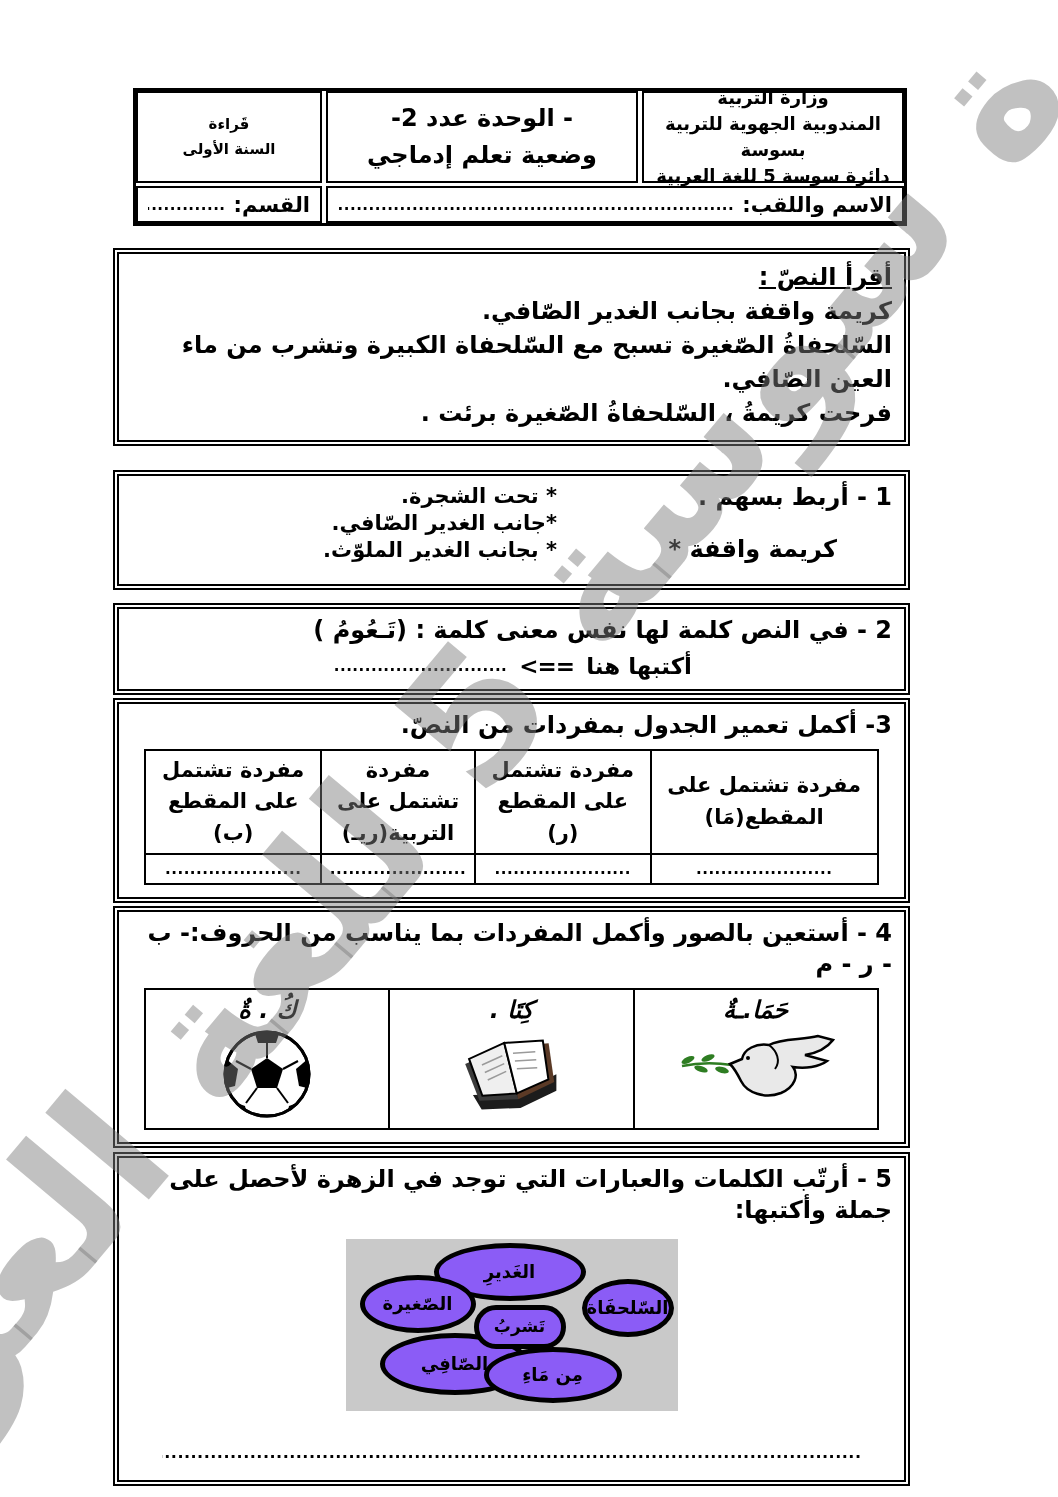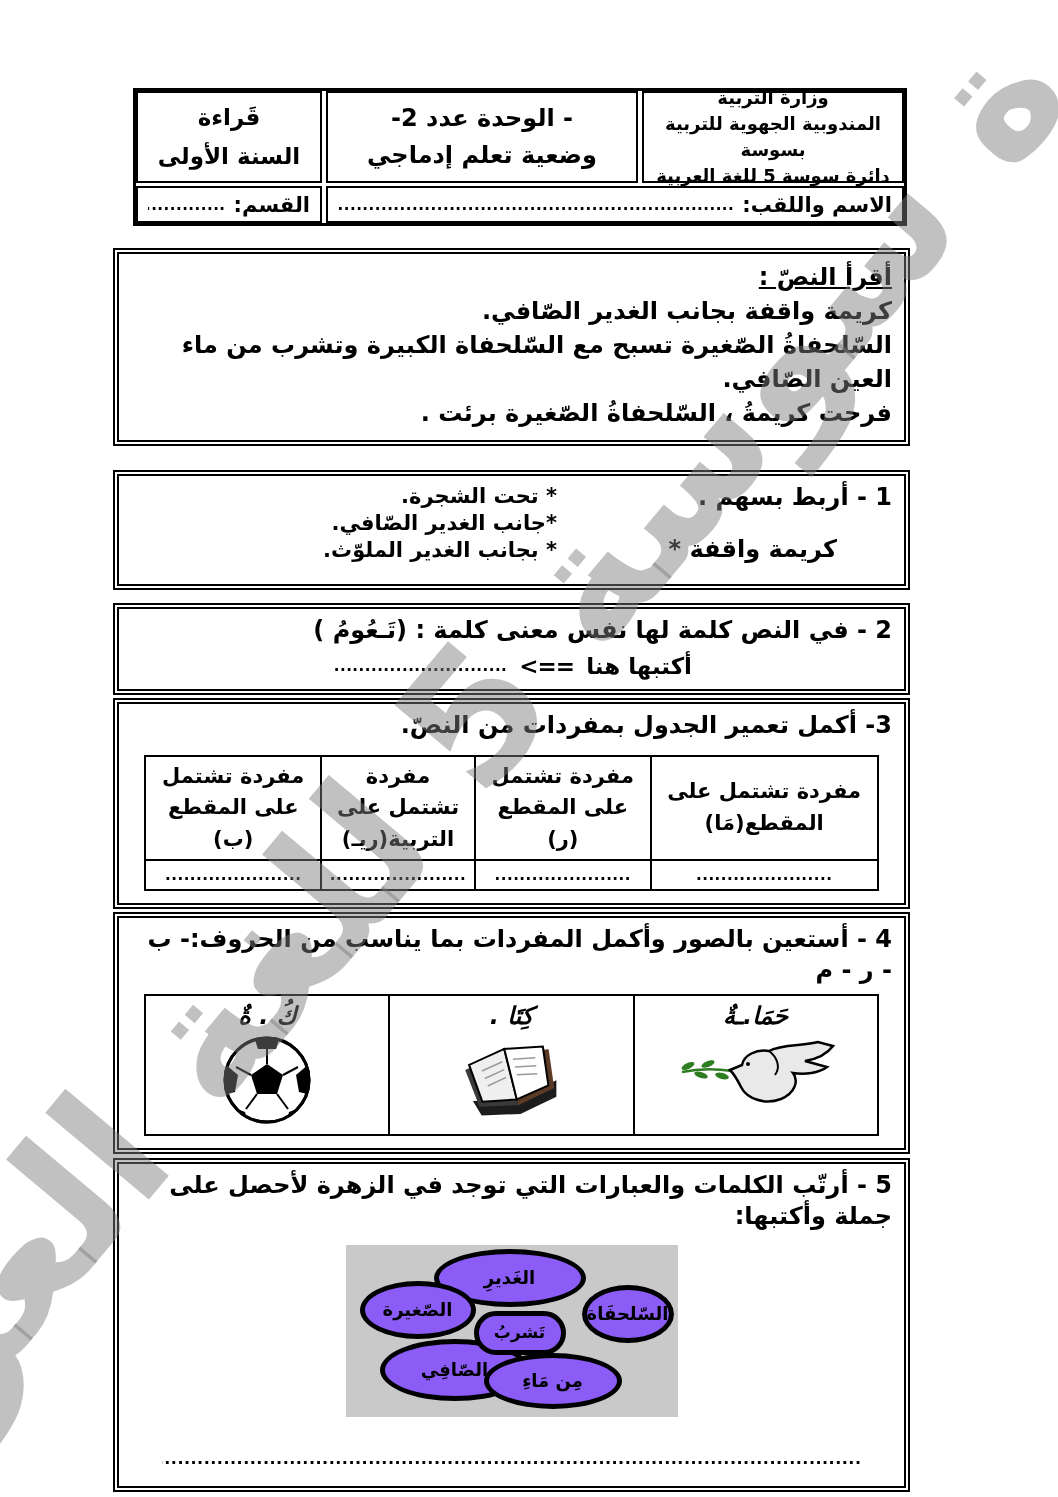--- a/index.html
+++ b/index.html
@@ -26,21 +26,21 @@
     display:flex; flex-direction:column; gap:3px;
   }
   .h-row { display:flex; gap:4px; }
   .h-cell {
     border:2px solid #000; display:flex; flex-direction:column;
     align-items:center; justify-content:center; text-align:center;
   }
   .h-row1 { height:92px; }
   .h-ministry { width:262px; font-size:18px; line-height:1.45; }
   .h-unit     { width:312px; font-size:24px; line-height:1.55; }
-  .h-subject  { flex:1; font-size:23px; line-height:1.7; }
+  .h-subject  { flex:1; font-size:15px; line-height:1.7; }
   .h-row2 { height:37px; }
   .h-name  { width:578px; flex-direction:row; justify-content:flex-start; padding:0 10px; font-size:21px; gap:8px; overflow:hidden; white-space:nowrap; }
   .h-class { flex:1; flex-direction:row; justify-content:flex-start; padding:0 10px; font-size:21px; gap:8px; overflow:hidden; white-space:nowrap; }
   .dotline { font-size:15px; letter-spacing:.5px; white-space:nowrap; overflow:hidden; }
 
   
   .box {
     margin:0 148px 0 113px;
     border:6px double #000; padding:6px 12px 10px; position:relative;
     background:transparent;
@@ -55,21 +55,21 @@
   .q1-right { width:335px; font-size:24px; }
   .q1-stem { padding-right:55px; margin-top:21px; }
   .q1-left { flex:1; font-size:21px; padding-top:2px; }
   .q1-left div { margin-bottom:3px; }
 
   .q2-box { margin-top:13px; min-height:78px; }
   .q2-line2 { margin:6px 200px 0 0; display:flex; align-items:center; gap:12px; font-size:23px; }
   .arrow { direction:ltr; unicode-bidi:bidi-override; letter-spacing:-1px; }
 
   .q3-box { margin-top:3px; }
-  .q3-table { width:96.5%; margin:14px auto 2px; border-collapse:collapse; text-align:center; table-layout:fixed; }
+  .q3-table { width:96.5%; margin:8px auto 2px; border-collapse:collapse; text-align:center; table-layout:fixed; }
   .q3-table th, .q3-table td { border:2px solid #000; }
   .q3-table th { height:104px; font-size:21px; line-height:1.5; padding:2px 6px; vertical-align:middle; font-weight:bold; }
   .q3-table td { height:30px; vertical-align:middle; }
   .c1 { width:31%; } .c2 { width:24%; } .c3 { width:21%; } .c4 { width:24%;border-radius:10px; }
 
   .q4-box { margin-top:3px; }
   .q4-table { width:96.5%; margin:8px auto 2px; border-collapse:collapse; text-align:center; table-layout:fixed; }
   .q4-table td { border:2px solid #000; padding:6px 4px 6px; vertical-align:top; height:140px; }
   .q4-word { font-size:24px; margin-bottom:2px;font-style:italic; }
   .q4-table svg { display:block; margin:4px auto 0; }

